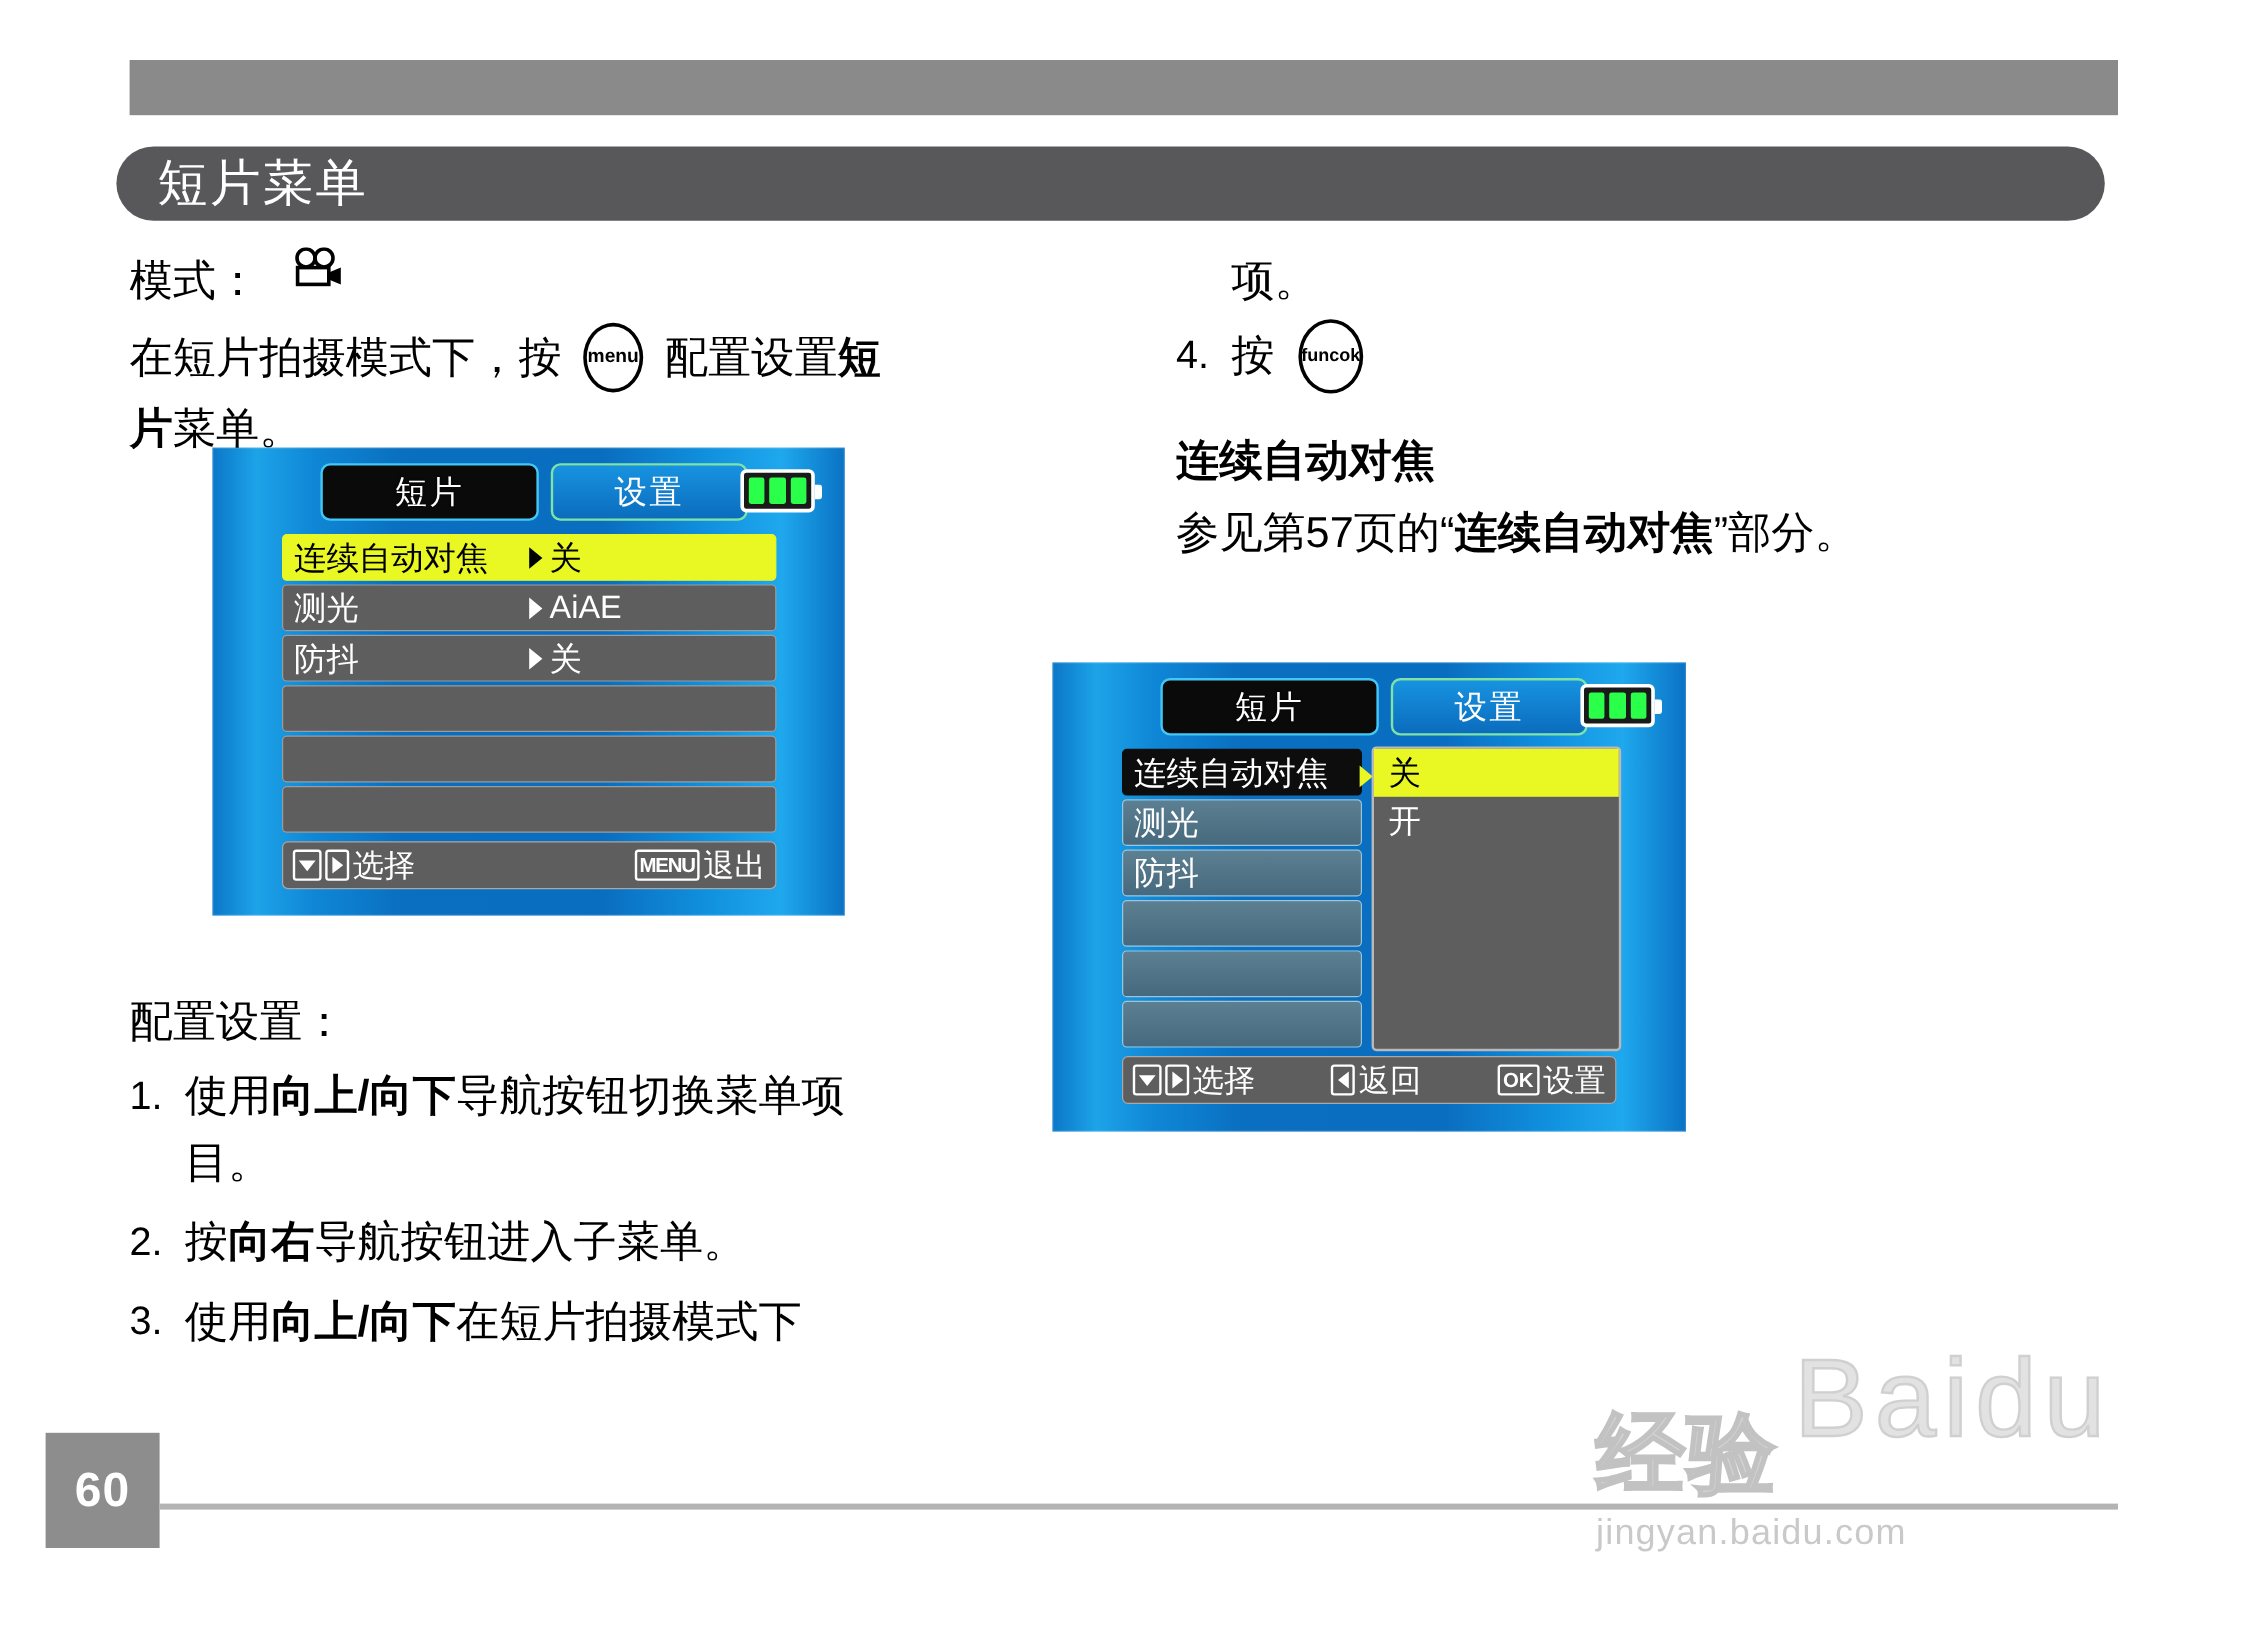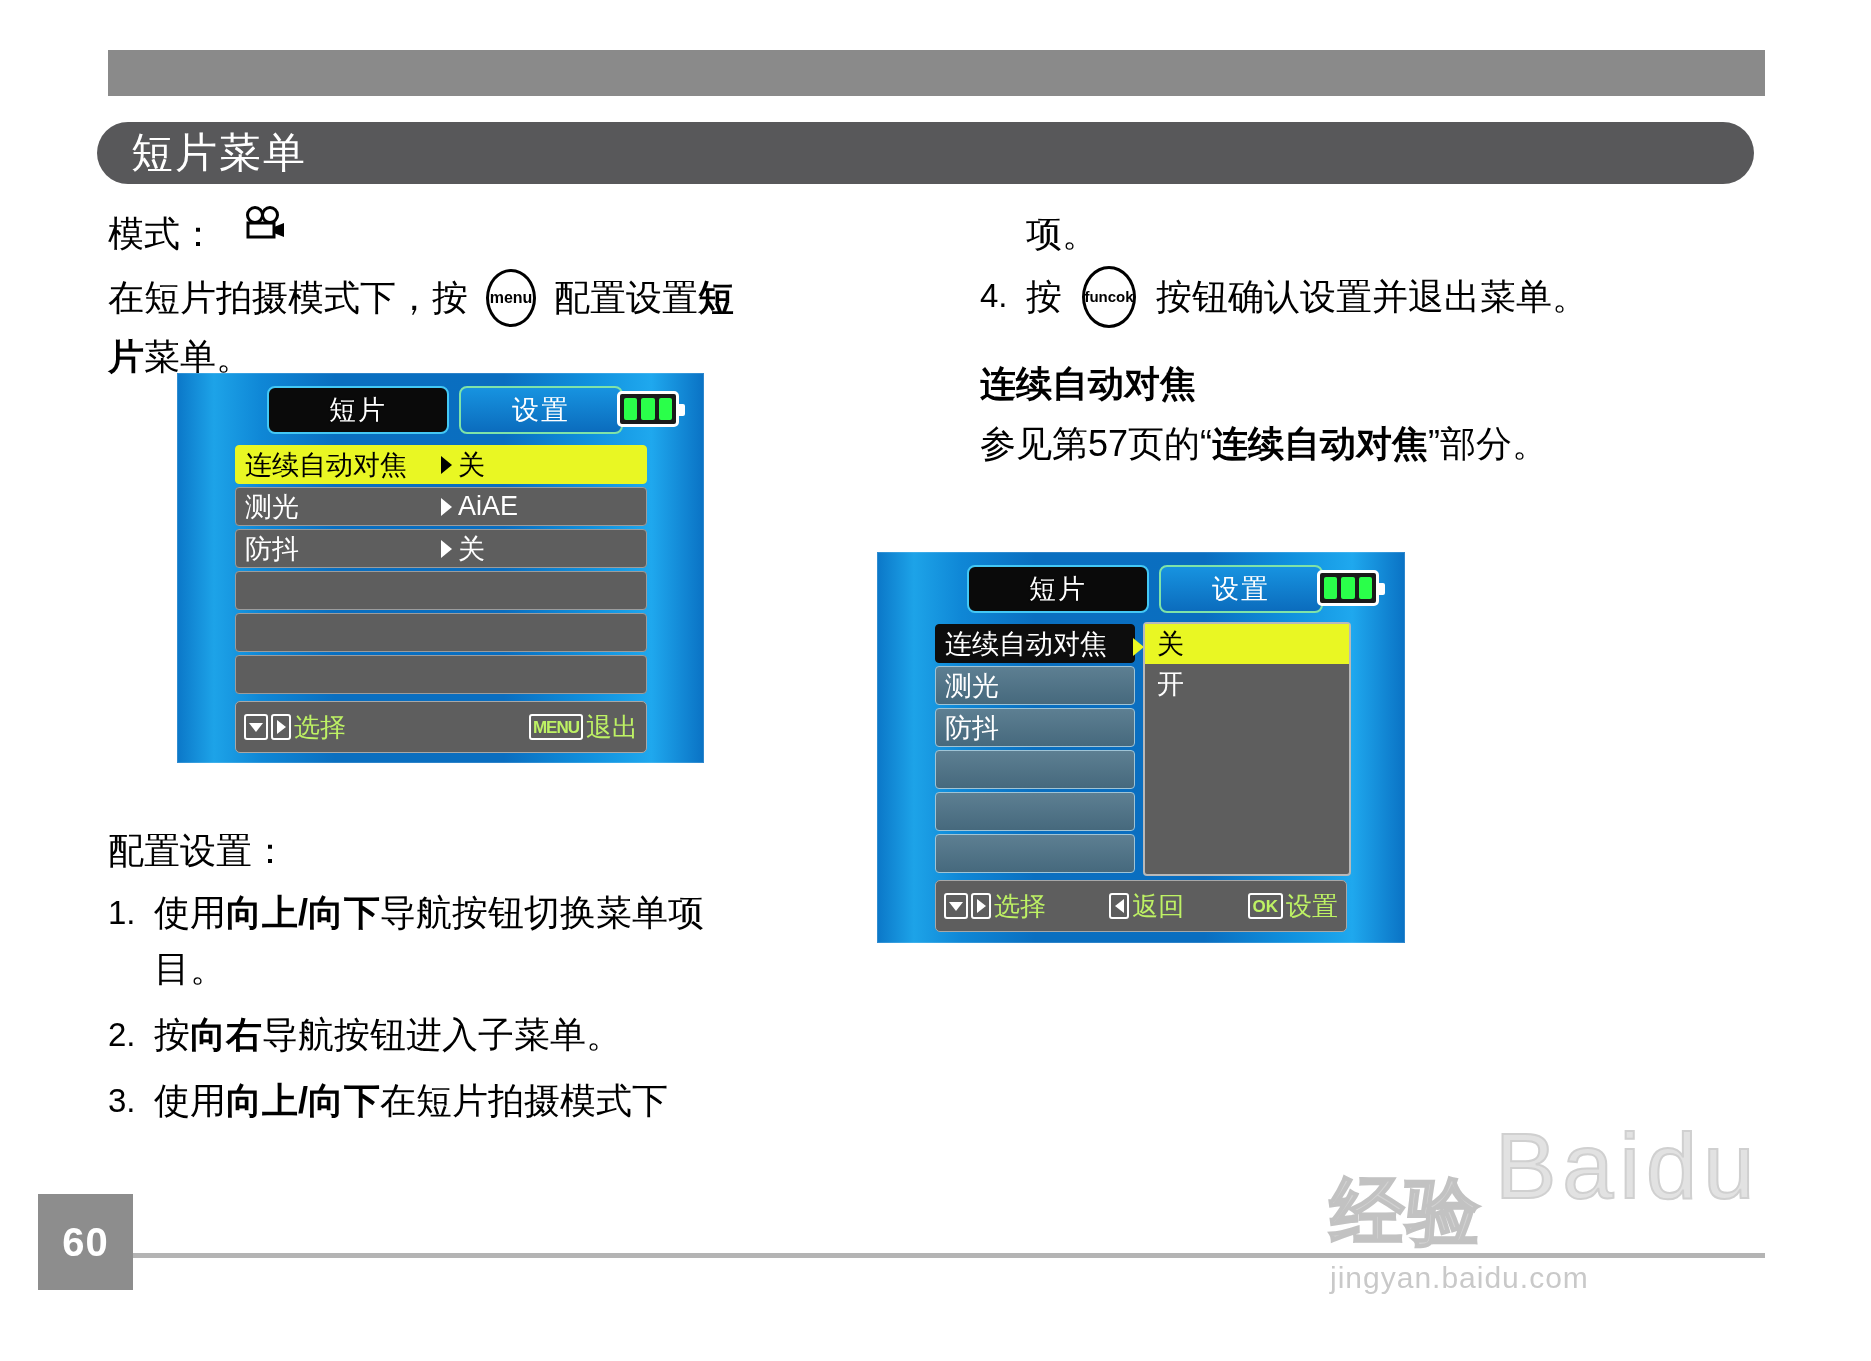--- a/index.html
+++ b/index.html
@@ -304,27 +304,27 @@
     box-sizing: border-box;
   }
   .submenu .sub-row.hl {
     background: #e9f723;
     color: #000000;
   }
 
   
   .hintbar {
     position: absolute;
-    height: 52px;
+    height: 40px;
     background: #5e5e5e;
     border: 1px solid #a8a8a8;
     border-radius: 5px;
     display: flex;
     align-items: center;
-    color: #bef264;
+    color: #ffffff;
     font-size: 26px;
     box-sizing: border-box;
     padding: 0 8px;
   }
   .hint {
     display: flex;
     align-items: center;
     gap: 3px;
     white-space: nowrap;
   }
@@ -463,21 +463,20 @@
   <p class="para" style="margin-left:46px;">项。</p>
 
   <div class="ol-item">
     <span class="num">4.</span>
     <span class="txt">
       <span>按</span>
       <span class="btn-glyph btn-func">
         <span>func</span>
         <span>ok</span>
       </span>
-      <span>按钮确认设置并退出菜单。</span>
     </span>
   </div>
 
 
   <div class="sub-head">连续自动对焦</div>
 
   <p class="para">
     <span>参见第57页的“</span><span class="b">连续自动对焦</span><span>”部分。</span>
   </p>
 

